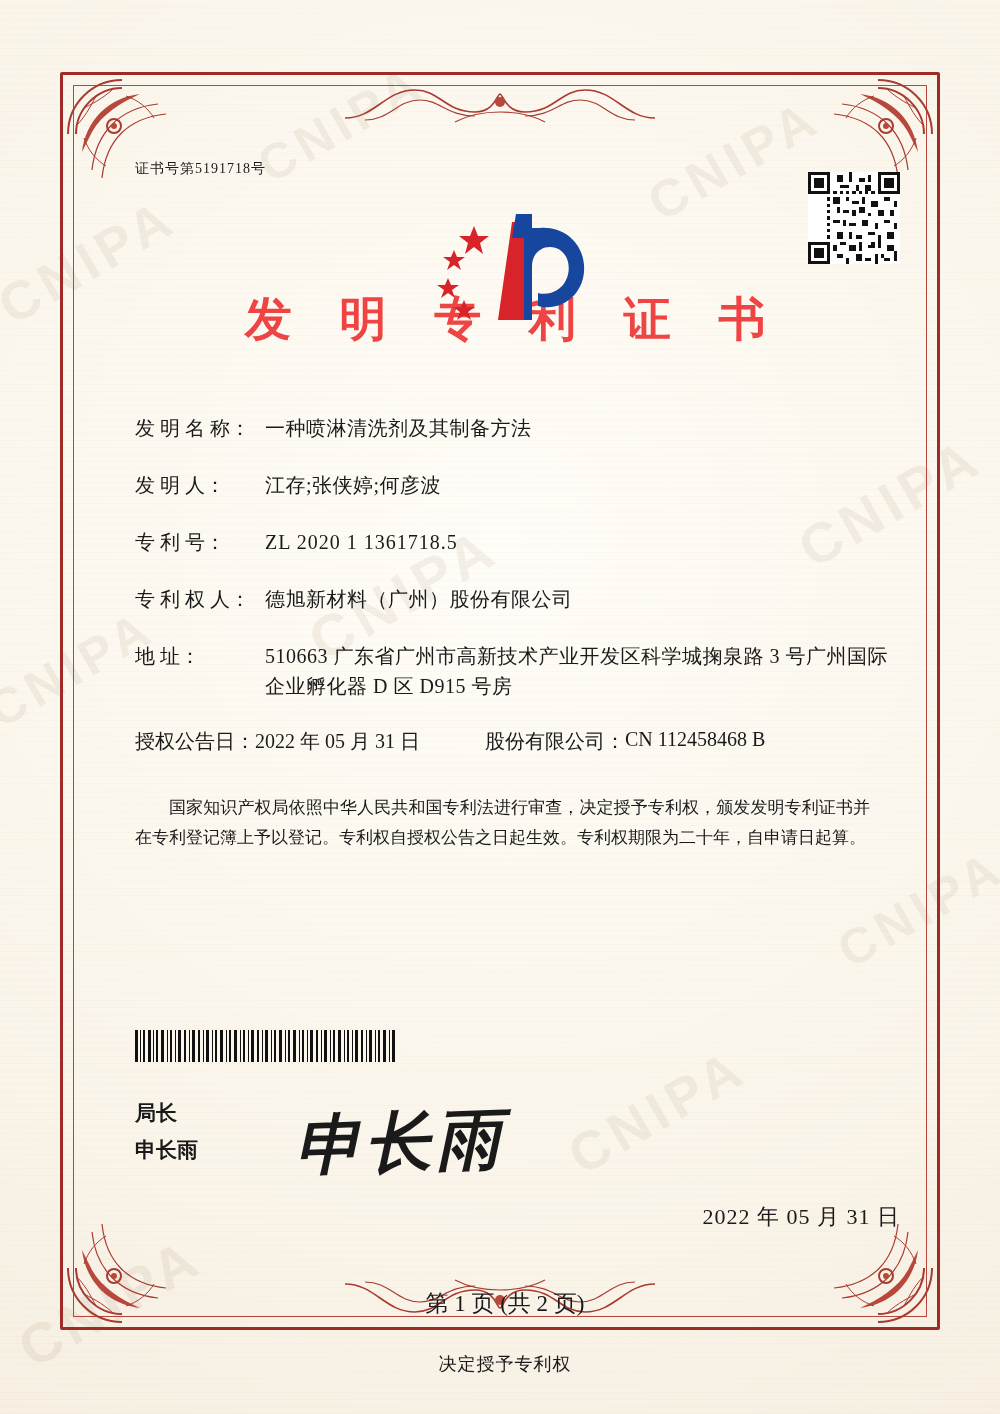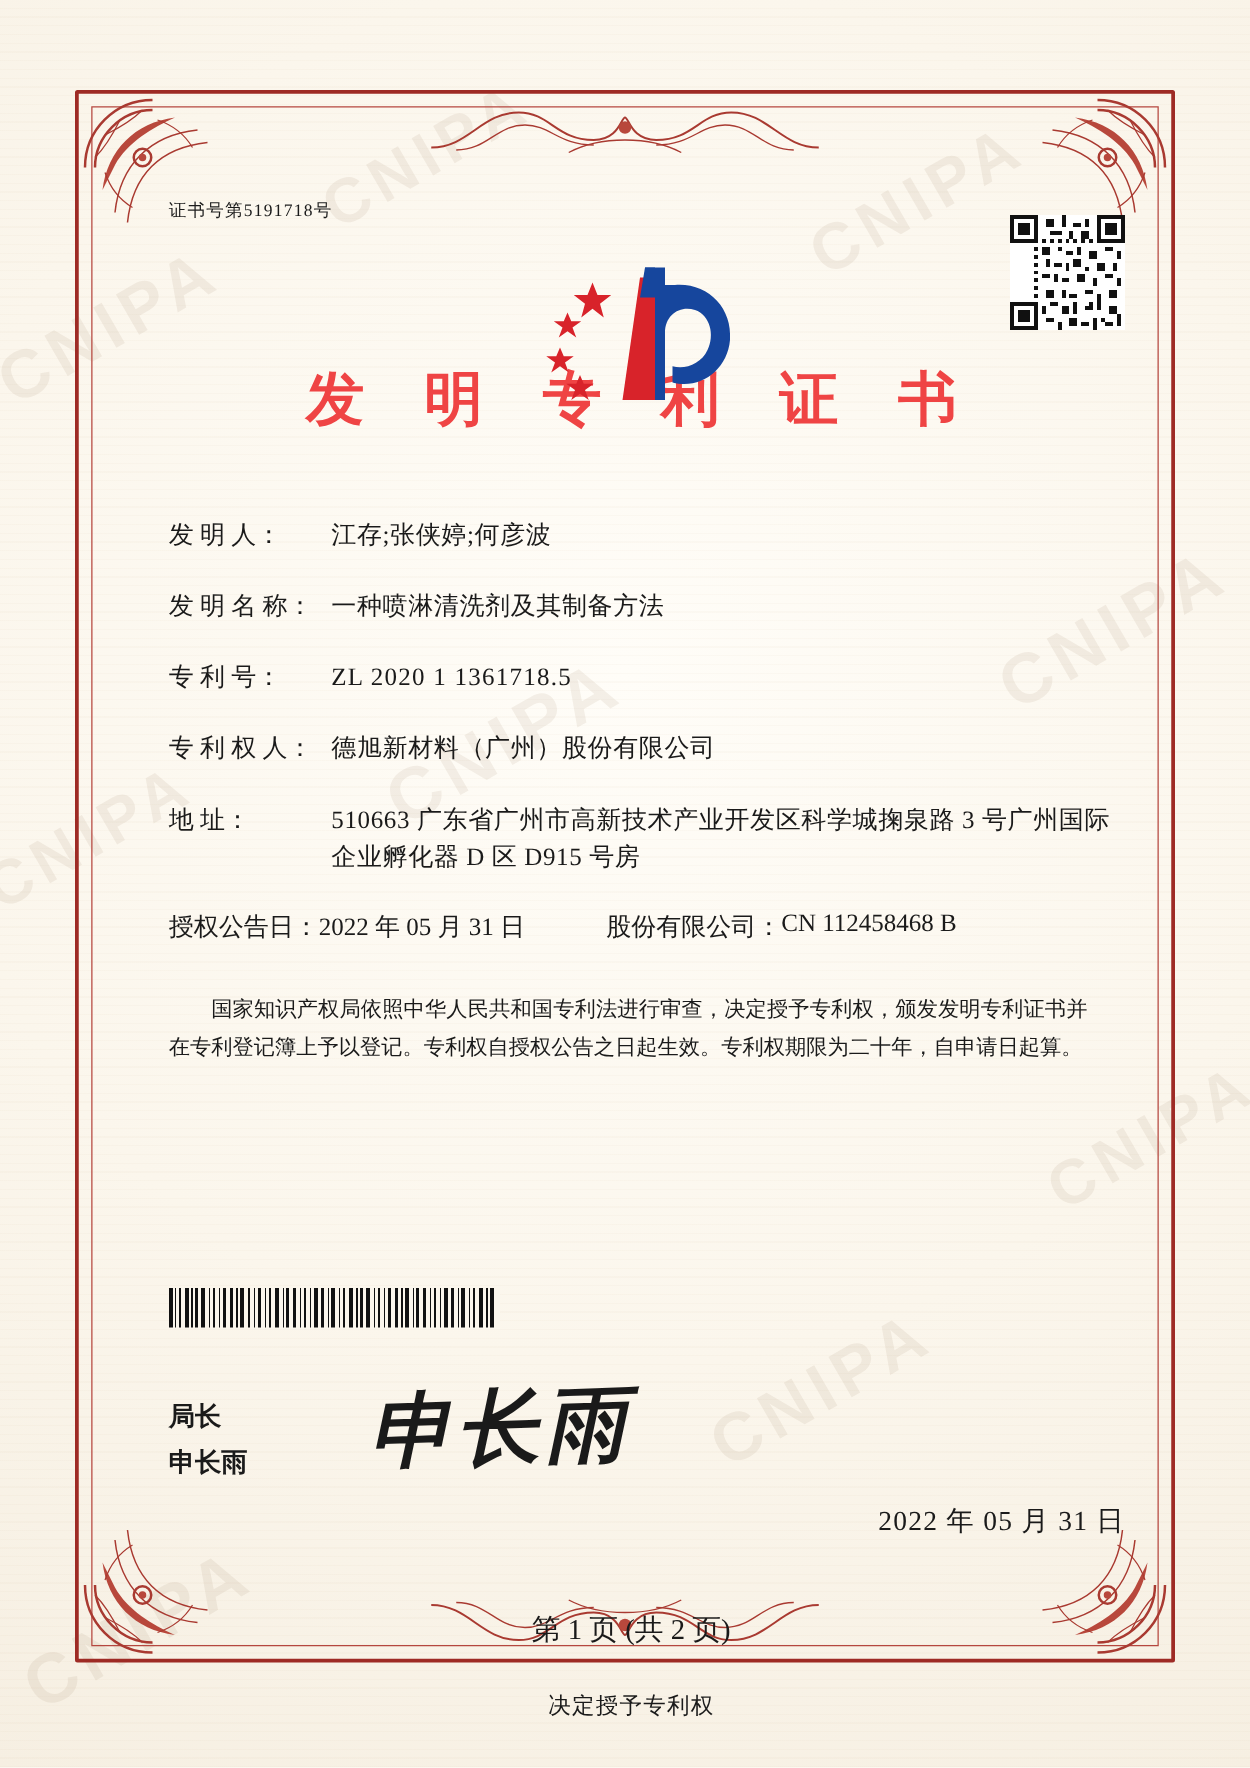--- a/index.html
+++ b/index.html
@@ -421,26 +421,26 @@
         <rect x="20" y="22" width="1" height="1"></rect>
           <rect x="23" y="26" width="1" height="1"></rect>
       </g>
     </svg>
   </div>
 
   <div class="doc-title">发 明 专 利 证 书</div>
 
   <div class="fields">
     <div class="field-row">
+      <div class="f-label">发 明 名 称：</div>
+      <div class="f-value">一种喷淋清洗剂及其制备方法</div>
+    </div>
+    <div class="field-row">
       <div class="f-label">发 明 人：</div>
       <div class="f-value">江存;张侠婷;何彦波</div>
-    </div>
-    <div class="field-row">
-      <div class="f-label">发 明 名 称：</div>
-      <div class="f-value">一种喷淋清洗剂及其制备方法</div>
     </div>
     <div class="field-row">
       <div class="f-label">专 利 号：</div>
       <div class="f-value num">ZL 2020 1 1361718.5</div>
     </div>
     <div class="field-row">
       <div class="f-label">专 利 权 人：</div>
       <div class="f-value">德旭新材料（广州）股份有限公司</div>
     </div>
     <div class="field-row">
@@ -523,21 +523,21 @@
         <rect x="234" y="0" width="3" height="32"></rect>
           <rect x="240" y="0" width="1" height="32"></rect>
         <rect x="243" y="0" width="2" height="32"></rect>
           <rect x="248" y="0" width="3" height="32"></rect>
         <rect x="254" y="0" width="1" height="32"></rect>
           <rect x="257" y="0" width="3" height="32"></rect>
       </g>
     </svg>
   </div>
 
-  <div class="sign-block" style="left:25px; top:995px;">
+  <div class="sign-block" style="left:25px; top:975px;">
     <div>局长</div>
     <div>申长雨</div>
   </div>
 
   <div class="signature" style="left:185px; top:978px;">申长雨</div>
 
   <div class="issue-date" style="right:0; top:1082px;">2022 年 05 月 31 日</div>
 
   <div class="page-no" style="top:1168px;">第 1 页 (共 2 页)</div>
 

